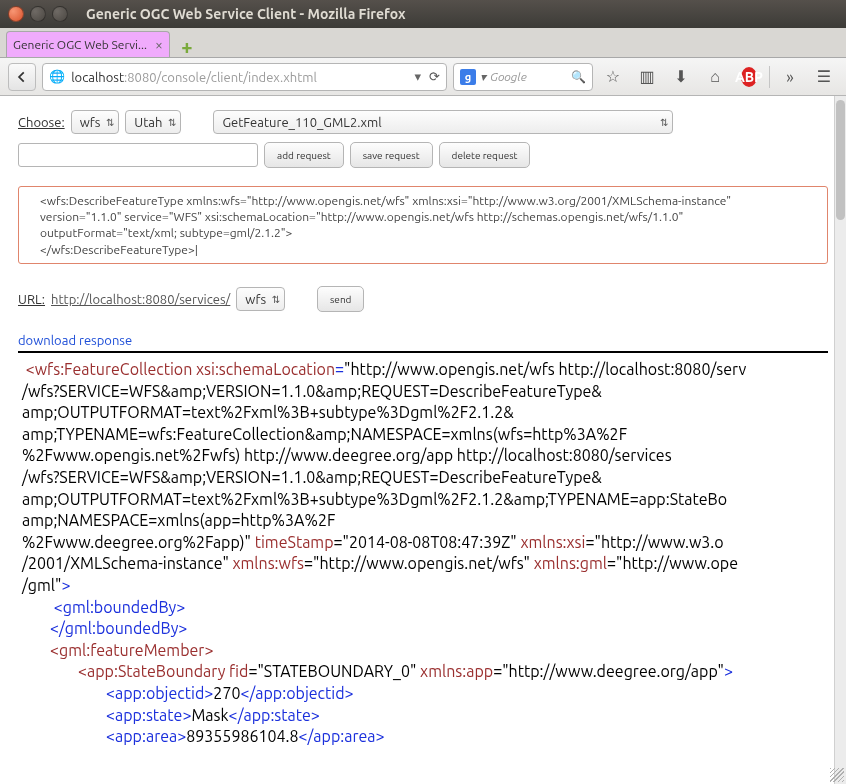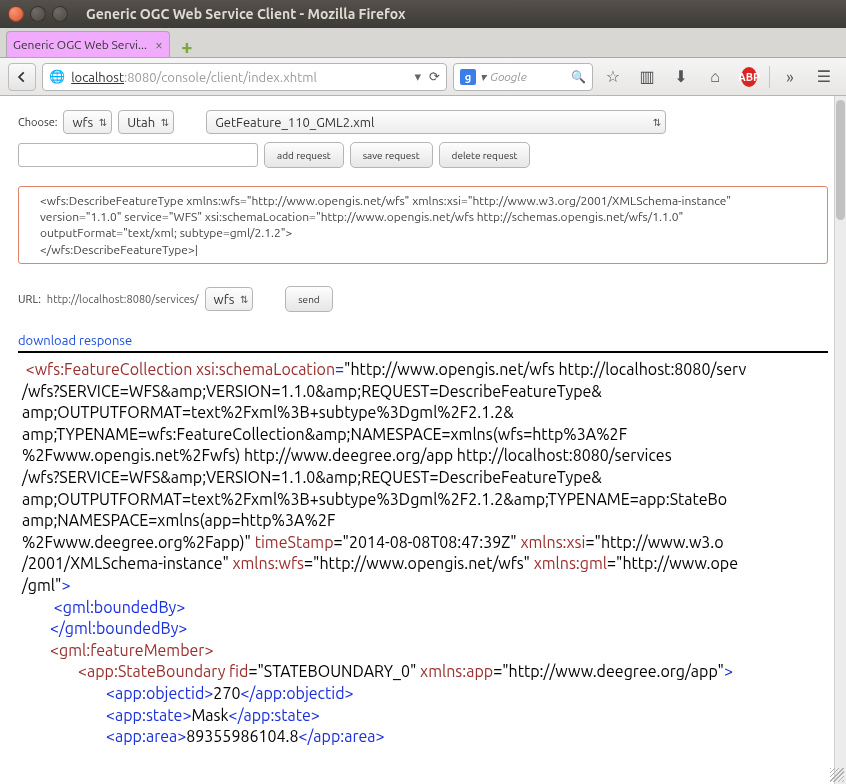--- a/index.html
+++ b/index.html
@@ -16,42 +16,42 @@
   .tabstrip { height: 30px; background: #d9d7d3; display:flex; align-items:flex-end; padding: 0 6px; border-bottom:1px solid #a8a8a8; }
   .tab { display:flex; align-items:center; background: #f0abfc; border:1px solid #a8a8a8; border-bottom:none; border-radius: 4px 4px 0 0; height:26px; padding: 0 6px; font-size: 12px; max-width: 210px; }
   .tab .tab-title { white-space: nowrap; overflow:hidden; text-overflow: ellipsis; max-width: 160px; color:#333; }
   .tab-close { margin-left: 8px; color:#666; font-size: 14px; line-height: 1; cursor:pointer; }
   .newtab { width: 22px; height: 22px; margin-left: 6px; color:#7aaa3c; font-size: 20px; font-weight:bold; cursor:pointer; display:flex; align-items:center; justify-content:center; }
 
   
   .navbar { height: 38px; background: linear-gradient(#f5f5f5,#e7e6e4); border-bottom:1px solid #b5b5b5; display:flex; align-items:center; padding: 0 8px; gap:6px; }
   .navbtn { width:28px; height:28px; border:1px solid #bdbdbd; border-radius:4px; background:linear-gradient(#fafafa,#e4e4e4); display:flex; align-items:center; justify-content:center; cursor:pointer; }
   .urlbox { flex:1 1 auto; display:flex; align-items:center; height:28px; border:1px solid #b5b5b5; border-radius:4px; background:#fff; padding:0 6px; font-size:13px; color:#333; overflow:hidden; }
-  .urlbox .host { color:#333;text-decoration:underline; }
+  .urlbox .host { color:#333; }
   .urlbox .port { color:#9b9b9b; }
   .urlbox .path { color:#9b9b9b; }
   .urlbox .globe { margin-right:6px; color:#7a7a7a; }
   .urlbox .dropdown-ch { margin-left:auto; color:#666; }
   .searchbox { width:140px; height:28px; border:1px solid #b5b5b5; border-radius:4px; background:#fff; display:flex; align-items:center; padding:0 6px; font-size:12px; color:#999; font-style:italic; }
   .searchbox .g { width:16px; height:16px; background:#3b7de9; color:#fff; font-size:11px; font-weight:bold; display:flex; align-items:center; justify-content:center; border-radius:2px; margin-right:4px; font-style:normal;}
   .searchbox .mag { margin-left:auto; color:#333; font-style:normal; }
   .ico { width:28px; height:28px; display:flex; align-items:center;justify-content:center; color:#555; font-size:16px; cursor:pointer; }
-  .adblock { width:16px; height:20px; border-radius:50%; background:#d22; color:#fff; font-size:11px; font-weight:bold; display:flex; align-items:center;justify-content:center; }
+  .adblock { width:16px; height:20px; border-radius:50%; background:#d22; color:#fff; font-size:14px; font-weight:bold; display:flex; align-items:center;justify-content:center; }
   .divider { width:1px; height:22px; background:#c5c5c5; }
 
   
   .page { padding: 14px 18px 0 18px; background:#fff; height: calc(784px - 28px - 30px - 38px); overflow:hidden; font-family: "DejaVu Sans", "Segoe UI", sans-serif; color:#333; position:relative; }
   .row { display:flex; align-items:center; gap:6px; margin-bottom:8px; flex-wrap:wrap; }
   .sel { height:24px; border:1px solid #b5b5b5; border-radius:4px; background:linear-gradient(#fdfdfd,#ededed); padding:0 18px 0 8px; font-size:13px; display:flex; align-items:center; position:relative; cursor:pointer; }
   .sel::after { content:"⇅"; position:absolute; right:4px; font-size:10px; color:#555; }
   .sel.wide { width: 460px; }
   .txtinput { height:24px; border:1px solid #b5b5b5; border-radius:3px; background:#fff; width:240px; }
   .btn { height:26px; border:1px solid #b5b5b5; border-radius:5px; background:linear-gradient(#fdfdfd,#e6e6e6); padding:0 12px; font-size:10px; display:flex; align-items:center; cursor:pointer; }
   .xmlbox { border:1px solid #e0856c; border-radius:3px; background:#fff; padding:6px 21px; font-family: "DejaVu Sans Mono", monospace; font-size:12px; color:#444; line-height:1.35; height:78px; overflow:hidden; white-space:pre-wrap; }
-  .small-lbl { font-size:11px; color:#333; }
+  .small-lbl { font-size:13px; color:#333;text-decoration:underline; }
   .link { color:#1d4ed8; font-size:13px; cursor:pointer; }
   .hr { border:none; border-top:2px solid #000; margin-top:2px; }
   .response { font-family: Georgia, "DejaVu Serif", serif; font-size:16px; line-height:1.35; padding:6px 0 0 4px; }
   .response .tag { color:#9a2f2f; }
   .response .attr { color:#9a2f2f; }
   .response .str { color:#000; }
   .response .punct { color:#007; }
   .response .blue { color:#1a2fdc; }
   .indent1 { padding-left: 28px; }
   .indent2 { padding-left: 56px; }

